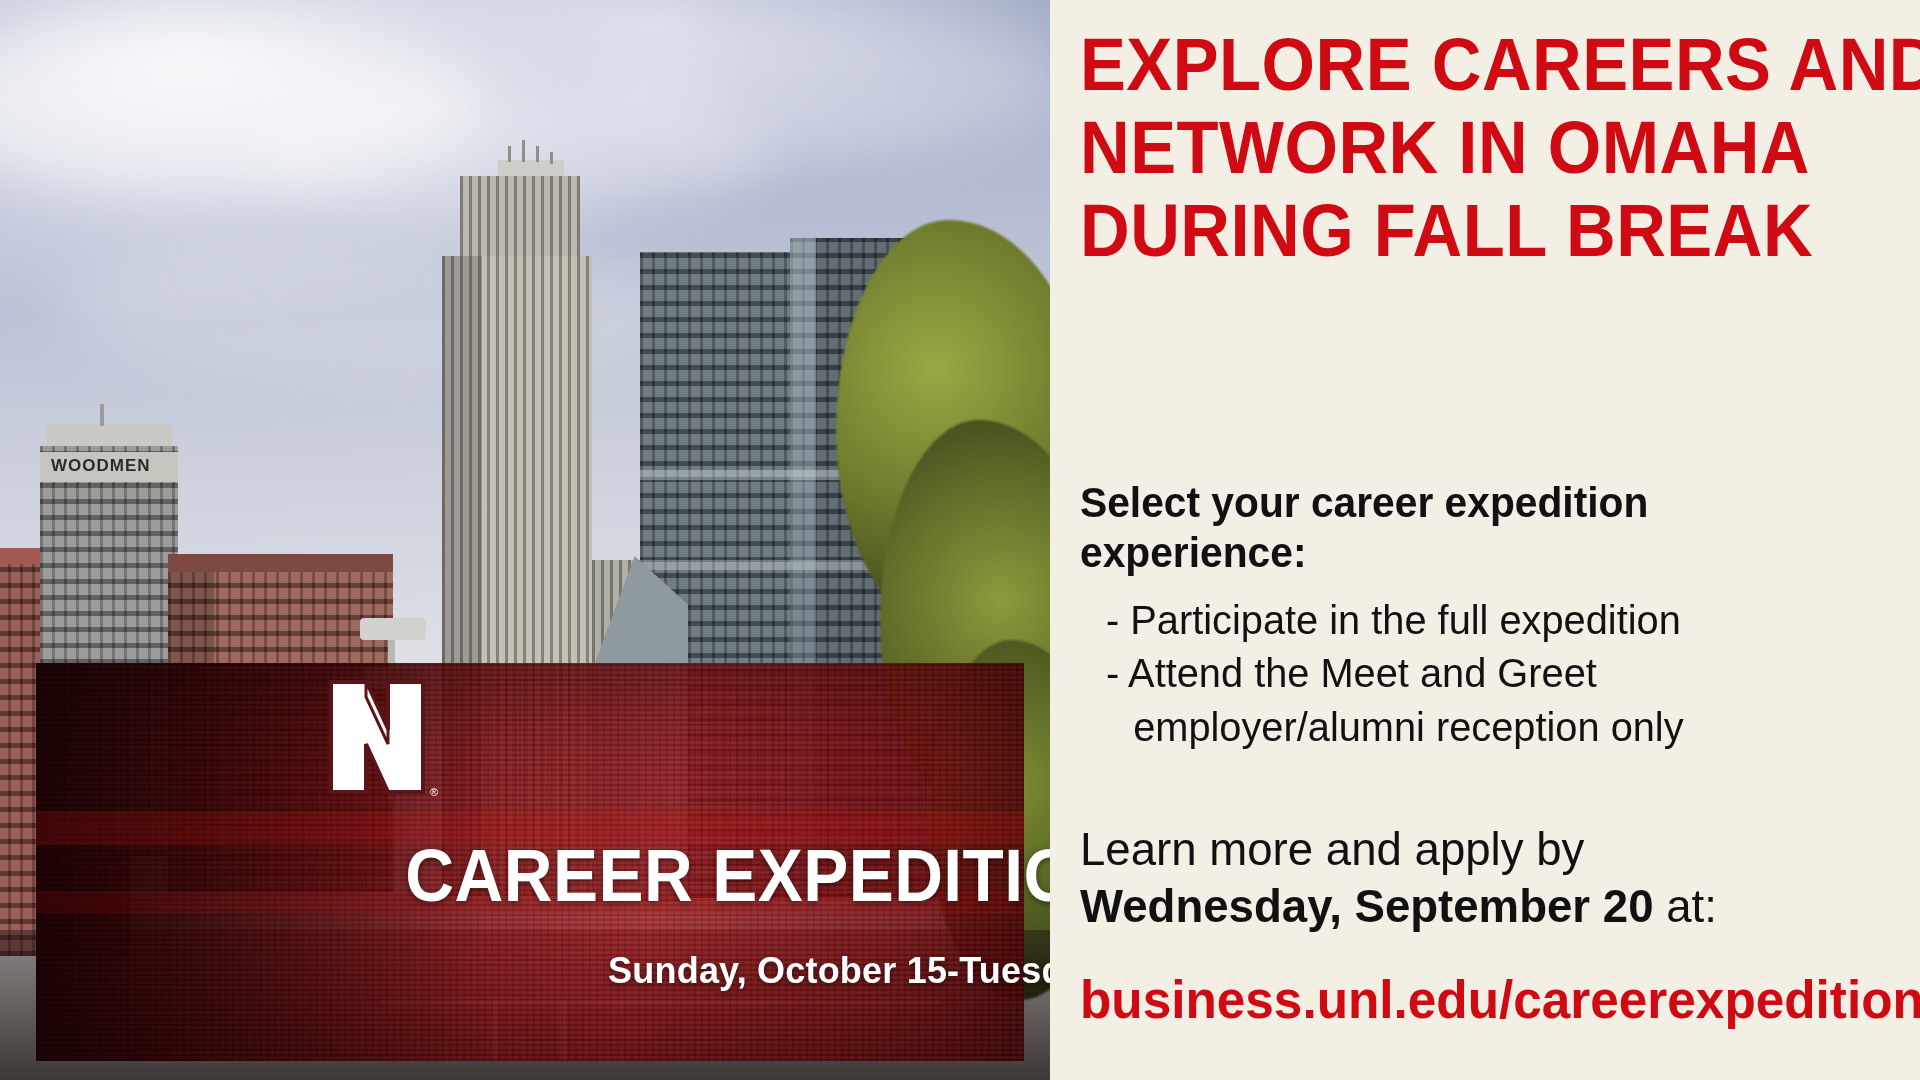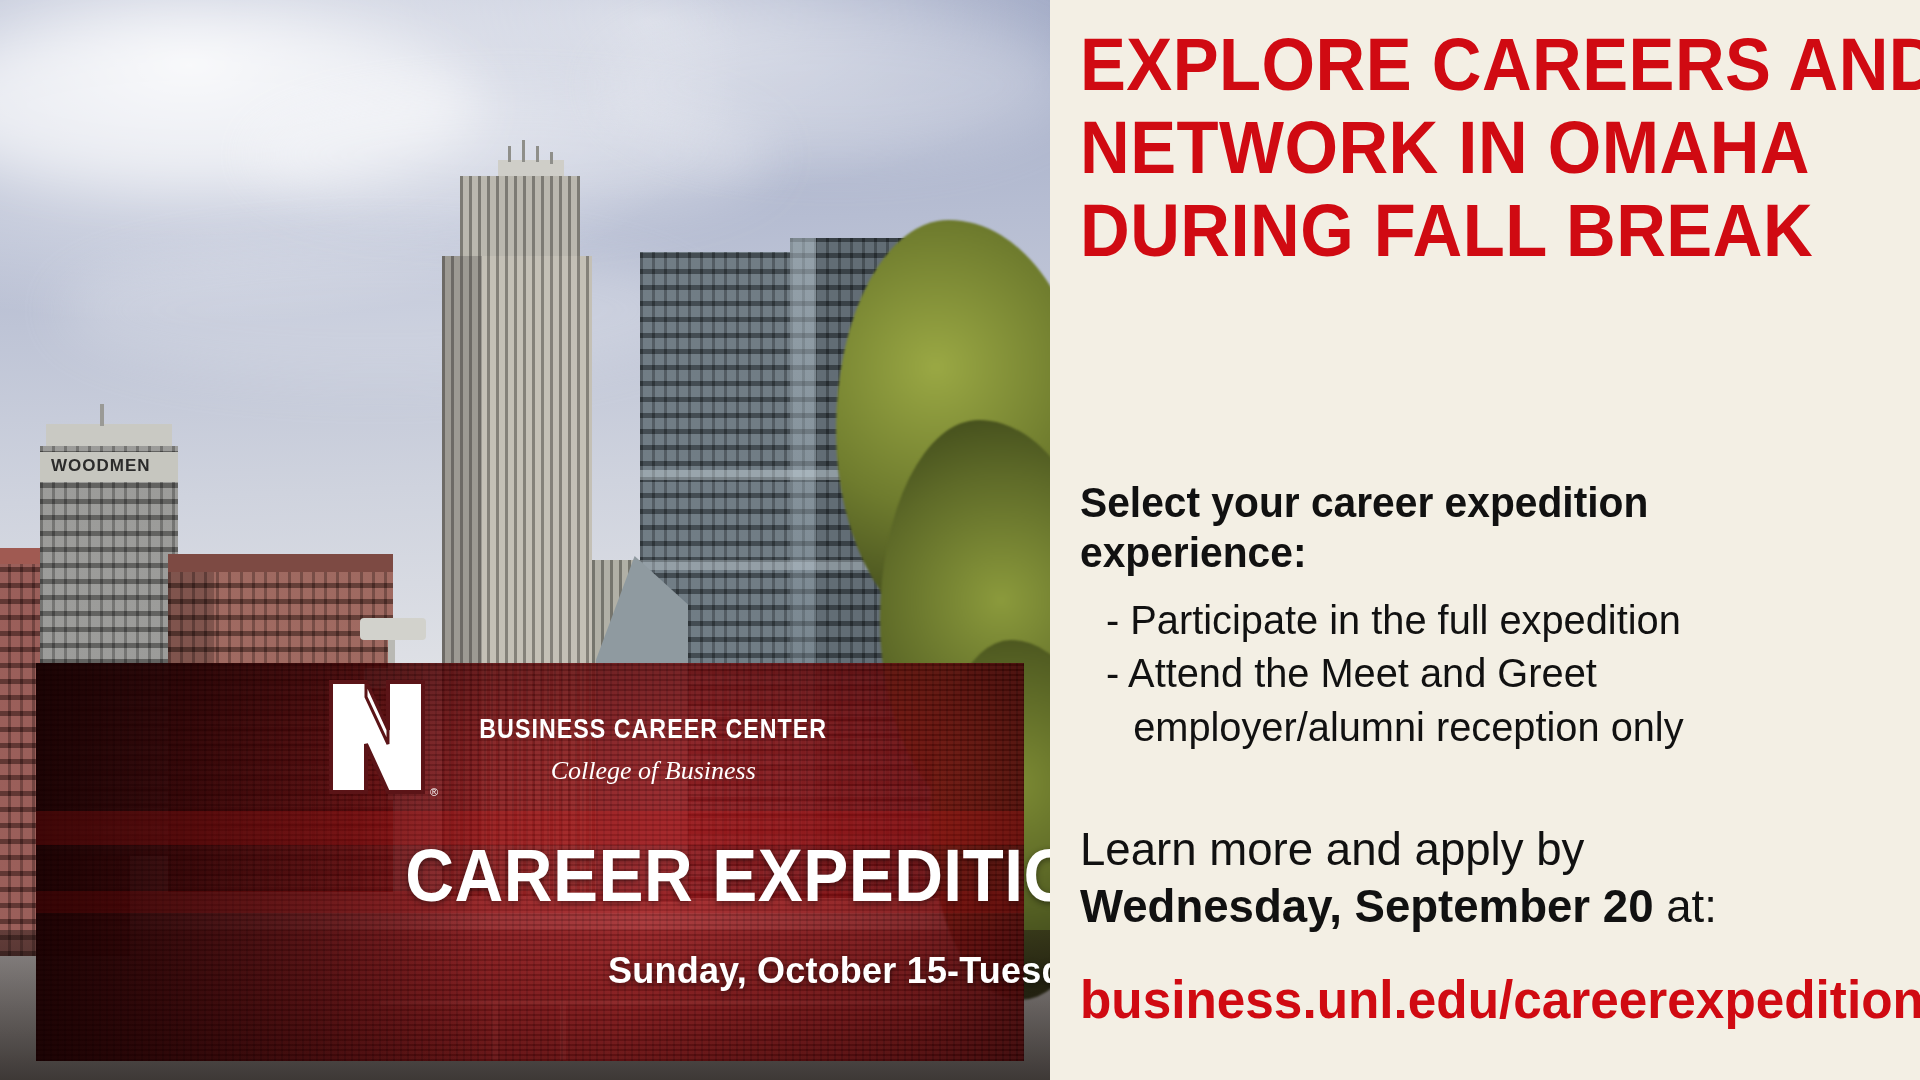--- a/index.html
+++ b/index.html
@@ -333,24 +333,20 @@
     <div class="banner-stripe" style="left:0; top:228px; width:100%; height:22px; background:rgba(160,10,10,0.18);"></div>
   </div>
 
   <div class="logo-lockup">
     <div class="n-logo">
       <svg viewBox="0 0 104 118" width="104" height="118" aria-hidden="true">
         <path d="M6 4 H41 L63 52 V4 H98 V114 H63 L41 66 V114 H6 Z" fill="#ffffff" stroke="#5b1417" stroke-width="4"></path>
         <path d="M41 4 L63 52 L63 66 L41 19 Z" fill="#ffffff" stroke="#5b1417" stroke-width="3"></path>
       </svg>
       <span class="reg-mark">®</span>
-    </div>
-    <div class="logo-text-col">
-      <div class="bcc-line">BUSINESS CAREER CENTER</div>
-      <div class="cob-line">College of Business</div>
     </div>
   </div>
 
   <div class="banner-title">CAREER EXPEDITION TO OMAHA</div>
   <div class="banner-dates">Sunday, October 15-Tuesday, October 17</div>
 
   <div class="text-panel">
 
     <div class="headline">
       <div>EXPLORE CAREERS AND</div>

